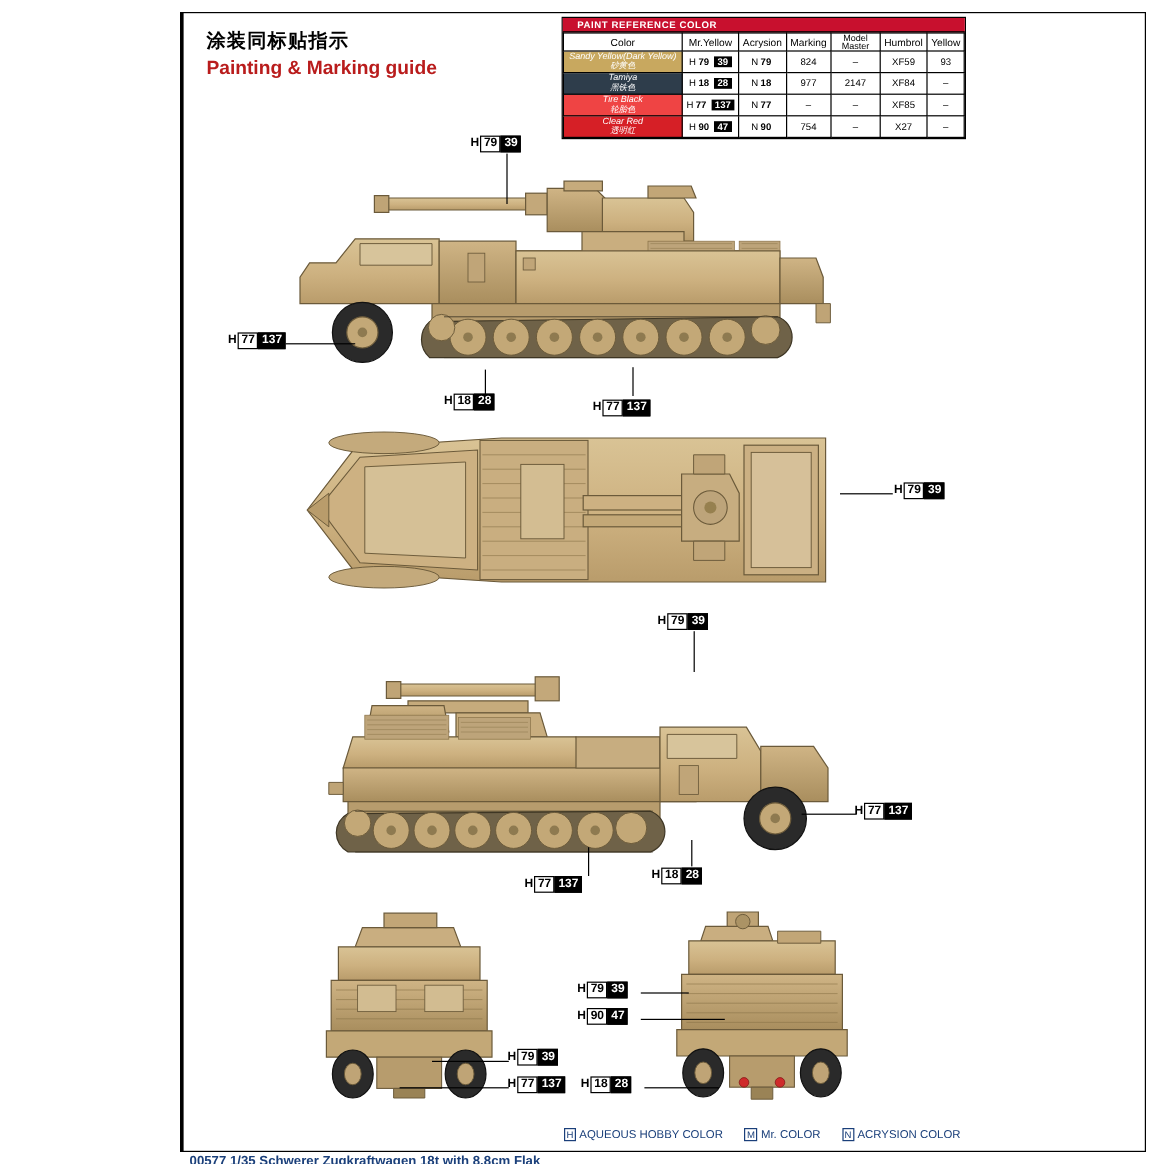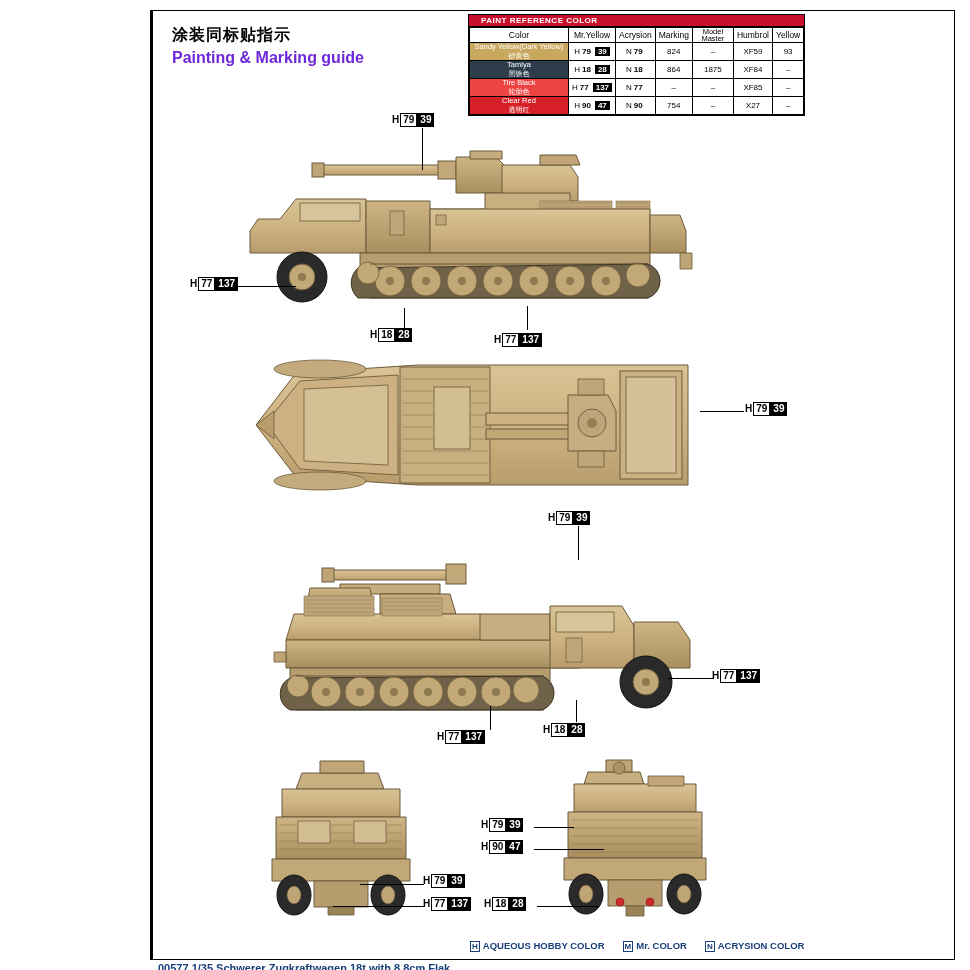--- a/index.html
+++ b/index.html
@@ -4,46 +4,46 @@
 <style>
   html,body{margin:0;padding:0;background:#fff;}
   body{width:970px;height:970px;font-family:"Liberation Sans",sans-serif;overflow:hidden;}
   .page{position:relative;width:970px;height:970px;background:#ffffff;}
   .frame{position:absolute;left:150px;top:10px;width:805px;height:950px;border:1px solid #000;box-sizing:border-box;}
   .left-rule{position:absolute;left:150px;top:10px;width:3px;height:950px;background:#000;}
 
   
   .title-block{position:absolute;left:172px;top:14px;margin-top:11px;}
   .title-cn{font-size:16px;font-weight:bold;color:#000;letter-spacing:1px;line-height:20px;}
-  .title-en{font-size:16px;font-weight:bold;color:#6d28d9;line-height:22px;margin-top:2px;}
+  .title-en{font-size:16px;font-weight:bold;color:#b91c1c;line-height:22px;margin-top:2px;}
 
   
   .paint-table{position:absolute;left:468px;top:14px;border:1px solid #000;background:#fff;}
   .paint-head{background:#c8102e;color:#fff;font-size:8px;font-weight:bold;text-align:left;padding:1px 12px;letter-spacing:.5px;border-bottom:1px solid #000;}
   table.pt{border-collapse:collapse;font-size:8px;}
   table.pt td,table.pt th{border:1px solid #000;text-align:center;vertical-align:middle;padding:0 3px;height:16px;font-weight:normal;}
   table.pt th{font-size:8.5px;height:14px;}
-  .c-name{width:92px;font-size:7.5px;line-height:8.5px;color:#fff;font-weight:bold;}
+  .c-name{width:92px;font-size:7.5px;line-height:8.5px;color:#fff;font-weight:bold;font-style:italic;}
   .c-name .cn{font-size:7px;font-weight:normal;}
   .codebox{display:inline-block;background:#000;color:#fff;padding:0 3px;font-weight:bold;margin-left:2px;}
   .codeplain{display:inline-block;padding:0 2px;font-weight:bold;}
 
   
   .callout{position:absolute;font-size:10px;font-weight:bold;white-space:nowrap;line-height:12px;}
   .callout .h{font-weight:bold;margin-right:1px;}
   .callout .n1{display:inline-block;border:1px solid #000;background:#fff;color:#000;padding:0 2px;font-weight:bold;}
   .callout .n2{display:inline-block;border:1px solid #000;background:#000;color:#fff;padding:0 2px;font-weight:bold;}
   .lead{position:absolute;background:#000;}
 
   
   .art{position:absolute;}
   svg{display:block;}
 
   
-  .legend{position:absolute;left:470px;top:940px;font-size:9.5px;font-weight:bold;color:#1a3f7a;white-space:nowrap;text-align:right;}
+  .legend{position:absolute;left:470px;top:940px;font-size:9.5px;font-weight:normal;color:#1a3f7a;white-space:nowrap;text-align:right;}
   .legend .mk{display:inline-block;border:1px solid #1a3f7a;color:#1a3f7a;font-size:8px;padding:0 1px;margin-right:3px;}
   .legend .sp{display:inline-block;width:18px;}
   .footer-title{position:absolute;left:158px;top:962px;font-size:11px;font-weight:bold;color:#1a3f7a;white-space:nowrap;}
 </style>
 </head>
 <body>
 
 <div class="page">
 
   <div class="left-rule"></div>
@@ -81,22 +81,22 @@
             <td>XF59</td>
             <td>93</td>
           </tr>
           <tr>
             <td class="c-name" style="background:#2e3d4b">
               <div>Tamiya</div>
               <div class="cn">黑铁色</div>
             </td>
             <td><span>H</span><span class="codeplain">18</span><span class="codebox">28</span></td>
             <td><span>N</span><span class="codeplain">18</span></td>
-            <td>864</td>
-            <td>1875</td>
+            <td>977</td>
+            <td>2147</td>
             <td>XF84</td>
             <td>–</td>
           </tr>
           <tr>
             <td class="c-name" style="background:#ef4444">
               <div>Tire Black</div>
               <div class="cn">轮胎色</div>
             </td>
             <td><span>H</span><span class="codeplain">77</span><span class="codebox">137</span></td>
             <td><span>N</span><span class="codeplain">77</span></td>

